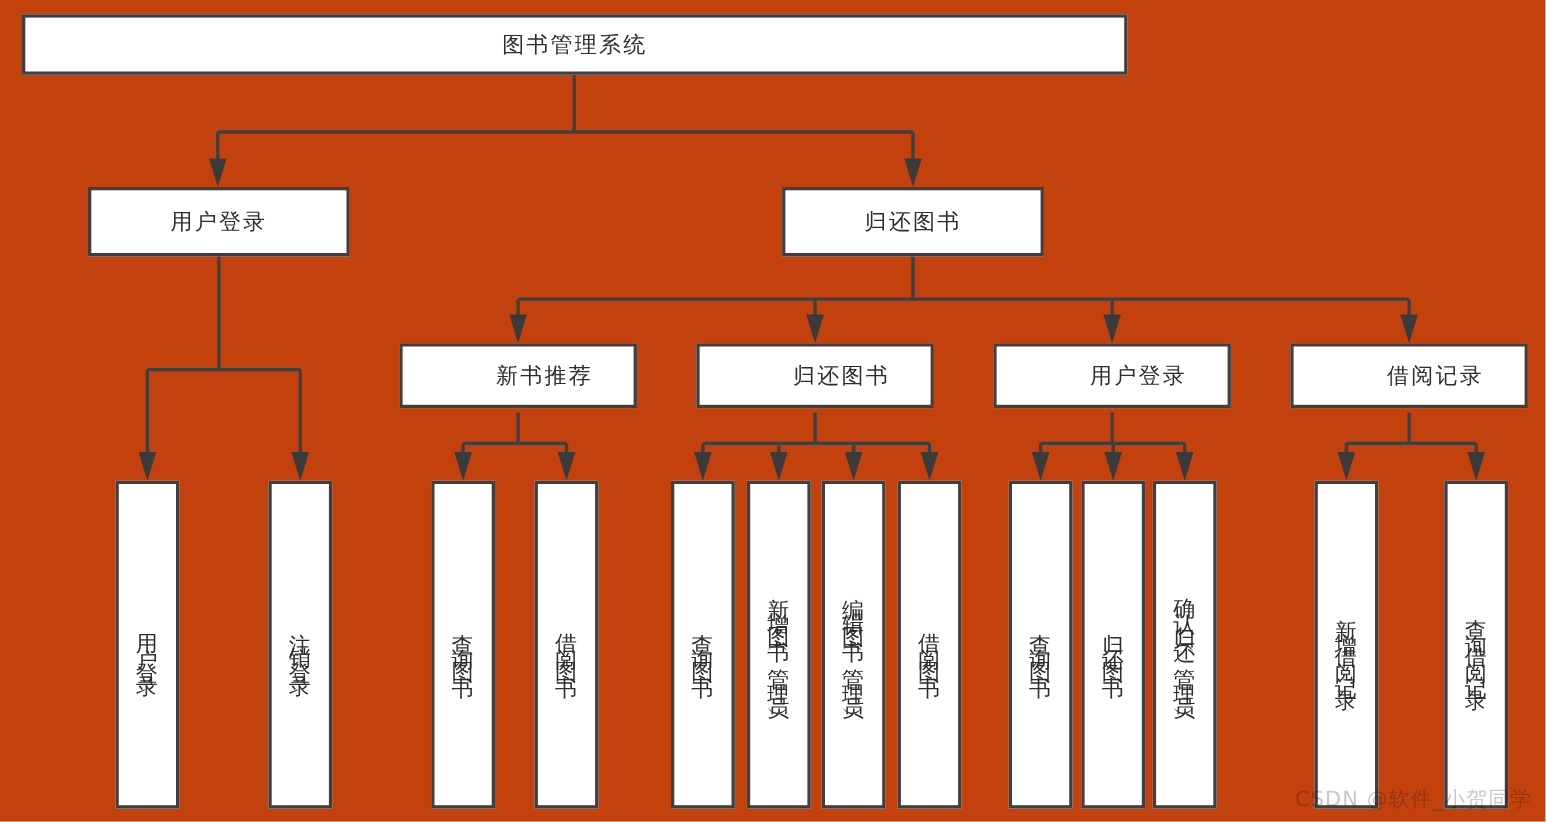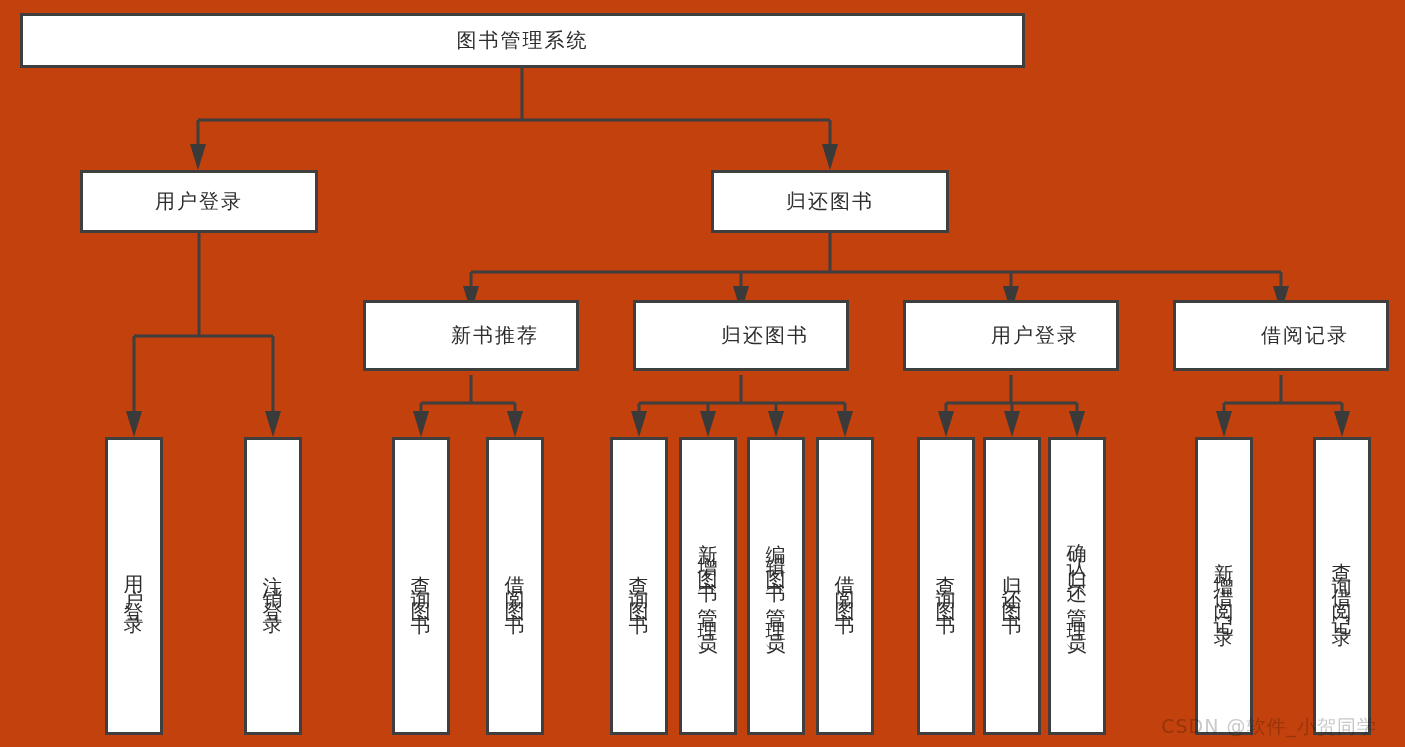--- a/index.html
+++ b/index.html
@@ -28,34 +28,34 @@
     color: #2d2d2d;
     z-index: 2;
   }
   .hbox {
     font-size: 20px;
     letter-spacing: 2px;
     white-space: nowrap;
   }
   .root-box   { left: 20px;  top: 13px;  width: 1005px; height: 55px; }
   .l2-box     { top: 170px; width: 238px; height: 63px; }
-  .l3-box     { top: 300px; width: 216px; height: 71px; padding-left: 48px; }
+  .l3-box     { top: 312px; width: 216px; height: 59px; padding-left: 48px; }
   .vbox       { top: 437px; width: 58px;  height: 298px; }
   .vtext {
     writing-mode: vertical-rl;
     text-orientation: mixed;
     font-size: 20px;
     letter-spacing: 13px;
     line-height: 1;
     white-space: nowrap;
     color: #2d2d2d;
   }
   .watermark {
     position: absolute;
-    right: 28px;
+    right: 12px;
     top: 714px;
     font-size: 19px;
     letter-spacing: 1px;
     color: #c9c9c9;
     z-index: 5;
     mix-blend-mode: multiply;
     white-space: nowrap;
   }
 </style>
 </head>

